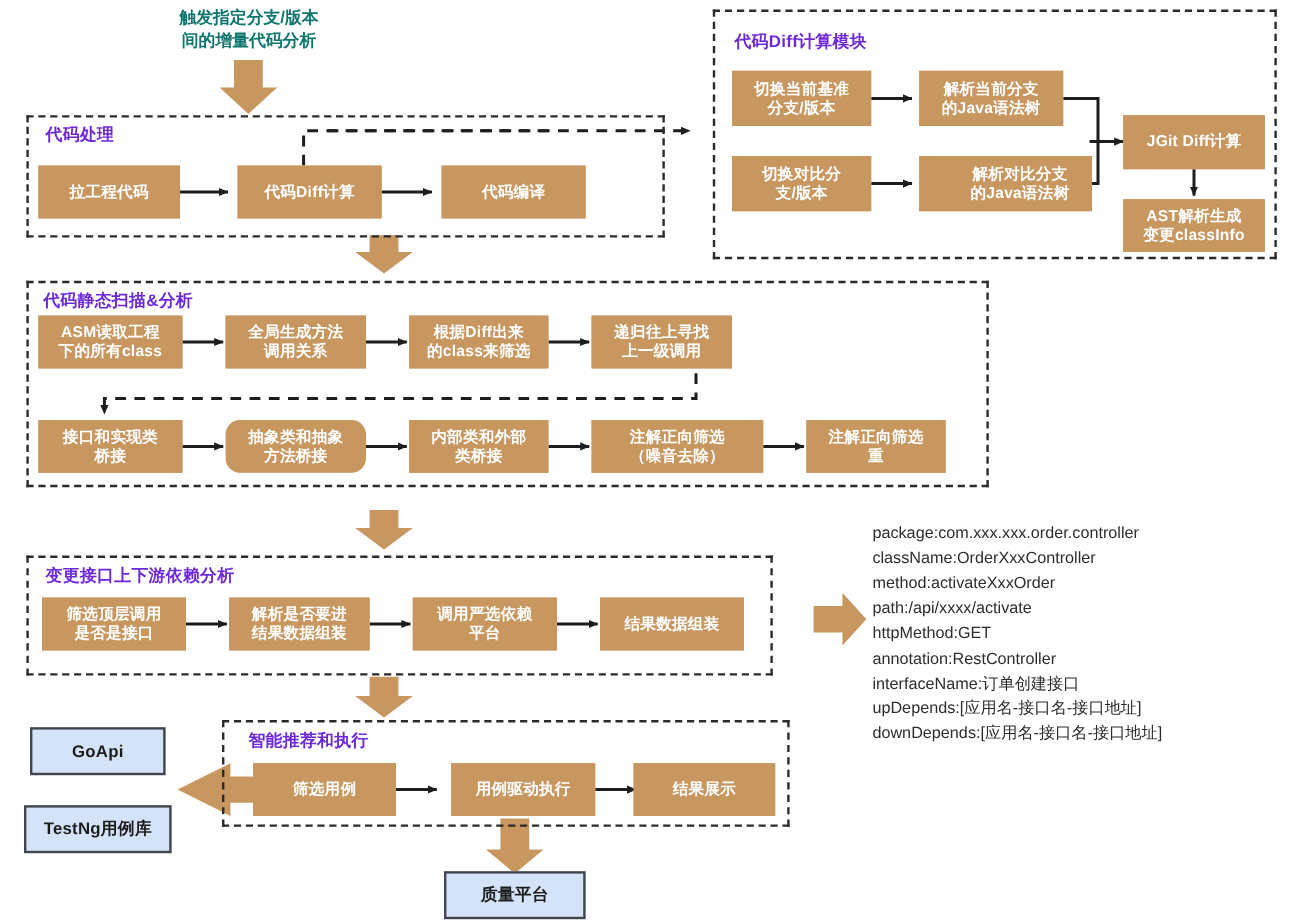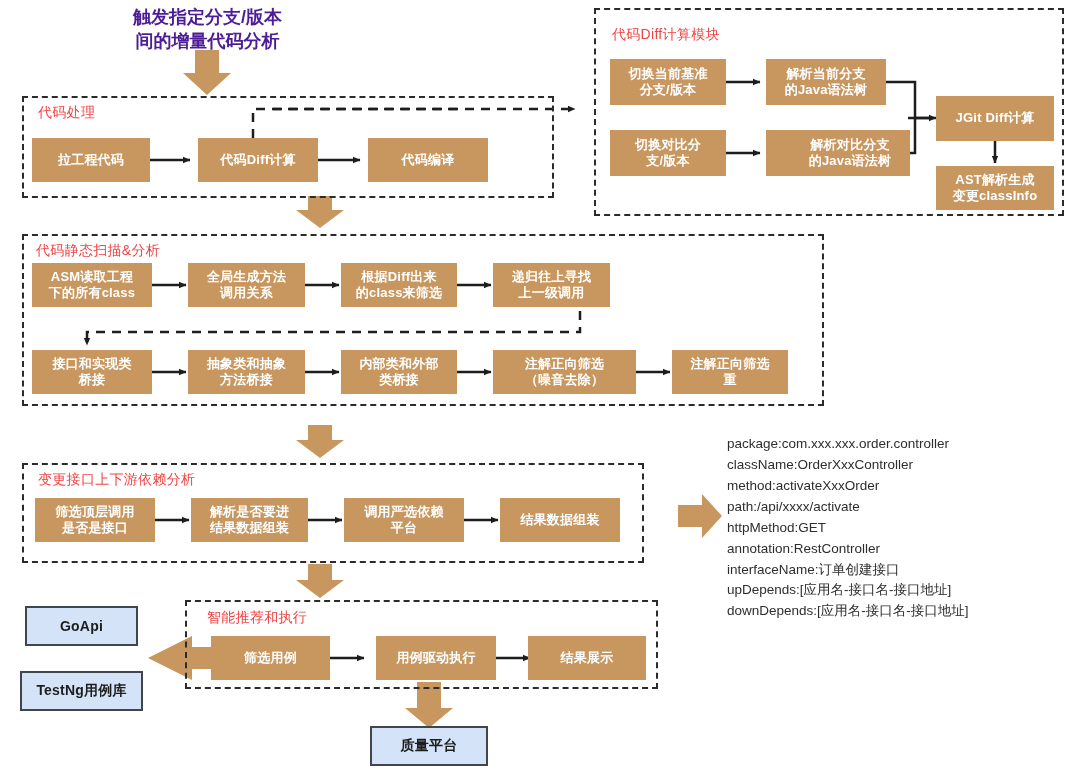--- a/index.html
+++ b/index.html
@@ -17,22 +17,22 @@
   }
   .abs { position: absolute; box-sizing: border-box; }
 
   
   .group {
     border: 2.5px dashed #2b2b2b;
     background: transparent;
   }
   .group-title {
     font-size: 14px;
-    font-weight: 400;
-    color: #ef4444;
+    font-weight: 700;
+    color: #6d28d9;
     white-space: nowrap;
     letter-spacing: .3px;
   }
 
   
   .pbox {
     background: #c8975f;
     border: 1px solid #c8975f;
     color: #ffffff;
     font-size: 13px;
@@ -55,23 +55,23 @@
     font-weight: 700;
     display: flex;
     align-items: center;
     justify-content: center;
     text-align: left;
     letter-spacing: .2px;
   }
 
   
   .caption {
-    font-size: 18px;
-    font-weight: 700;
-    color: #4c1d95;
+    font-size: 14px;
+    font-weight: 700;
+    color: #0f766e;
     text-align: center;
     line-height: 1.35;
     white-space: pre-line;
   }
   .codeblock {
     font-size: 13.5px;
     color: #2d2d2d;
     line-height: 1.55;
     white-space: pre;
     font-weight: 400;
@@ -194,21 +194,21 @@
 下的所有class</div>
   <div class="abs pbox" style="left:188px; top:263px; width:117px; height:44px; white-space:pre-line;">全局生成方法
 调用关系</div>
   <div class="abs pbox" style="left:341px; top:263px; width:116px; height:44px; white-space:pre-line;">根据Diff出来
 的class来筛选</div>
   <div class="abs pbox" style="left:493px; top:263px; width:117px; height:44px; white-space:pre-line;">递归往上寻找
 上一级调用</div>
 
   <div class="abs pbox" style="left:32px; top:350px; width:120px; height:44px; white-space:pre-line;">接口和实现类
 桥接</div>
-  <div class="abs pbox" style="left:188px; top:350px; width:117px; height:44px; white-space:pre-line;">抽象类和抽象
+  <div class="abs pbox" style="left:188px; top:350px; width:117px; height:44px; white-space:pre-line;border-radius:12px;">抽象类和抽象
 方法桥接</div>
   <div class="abs pbox" style="left:341px; top:350px; width:116px; height:44px; white-space:pre-line;">内部类和外部
 类桥接</div>
   <div class="abs pbox" style="left:493px; top:350px; width:143px; height:44px; white-space:pre-line;">注解正向筛选
 （噪音去除）</div>
   <div class="abs pbox" style="left:672px; top:350px; width:116px; height:44px; white-space:pre-line;">注解正向筛选
 重</div>
 
   <div class="abs group" style="left:22px; top:463px; width:622px; height:100px;"></div>
   <div class="abs group-title" style="left:38px; top:471px;">变更接口上下游依赖分析</div>

